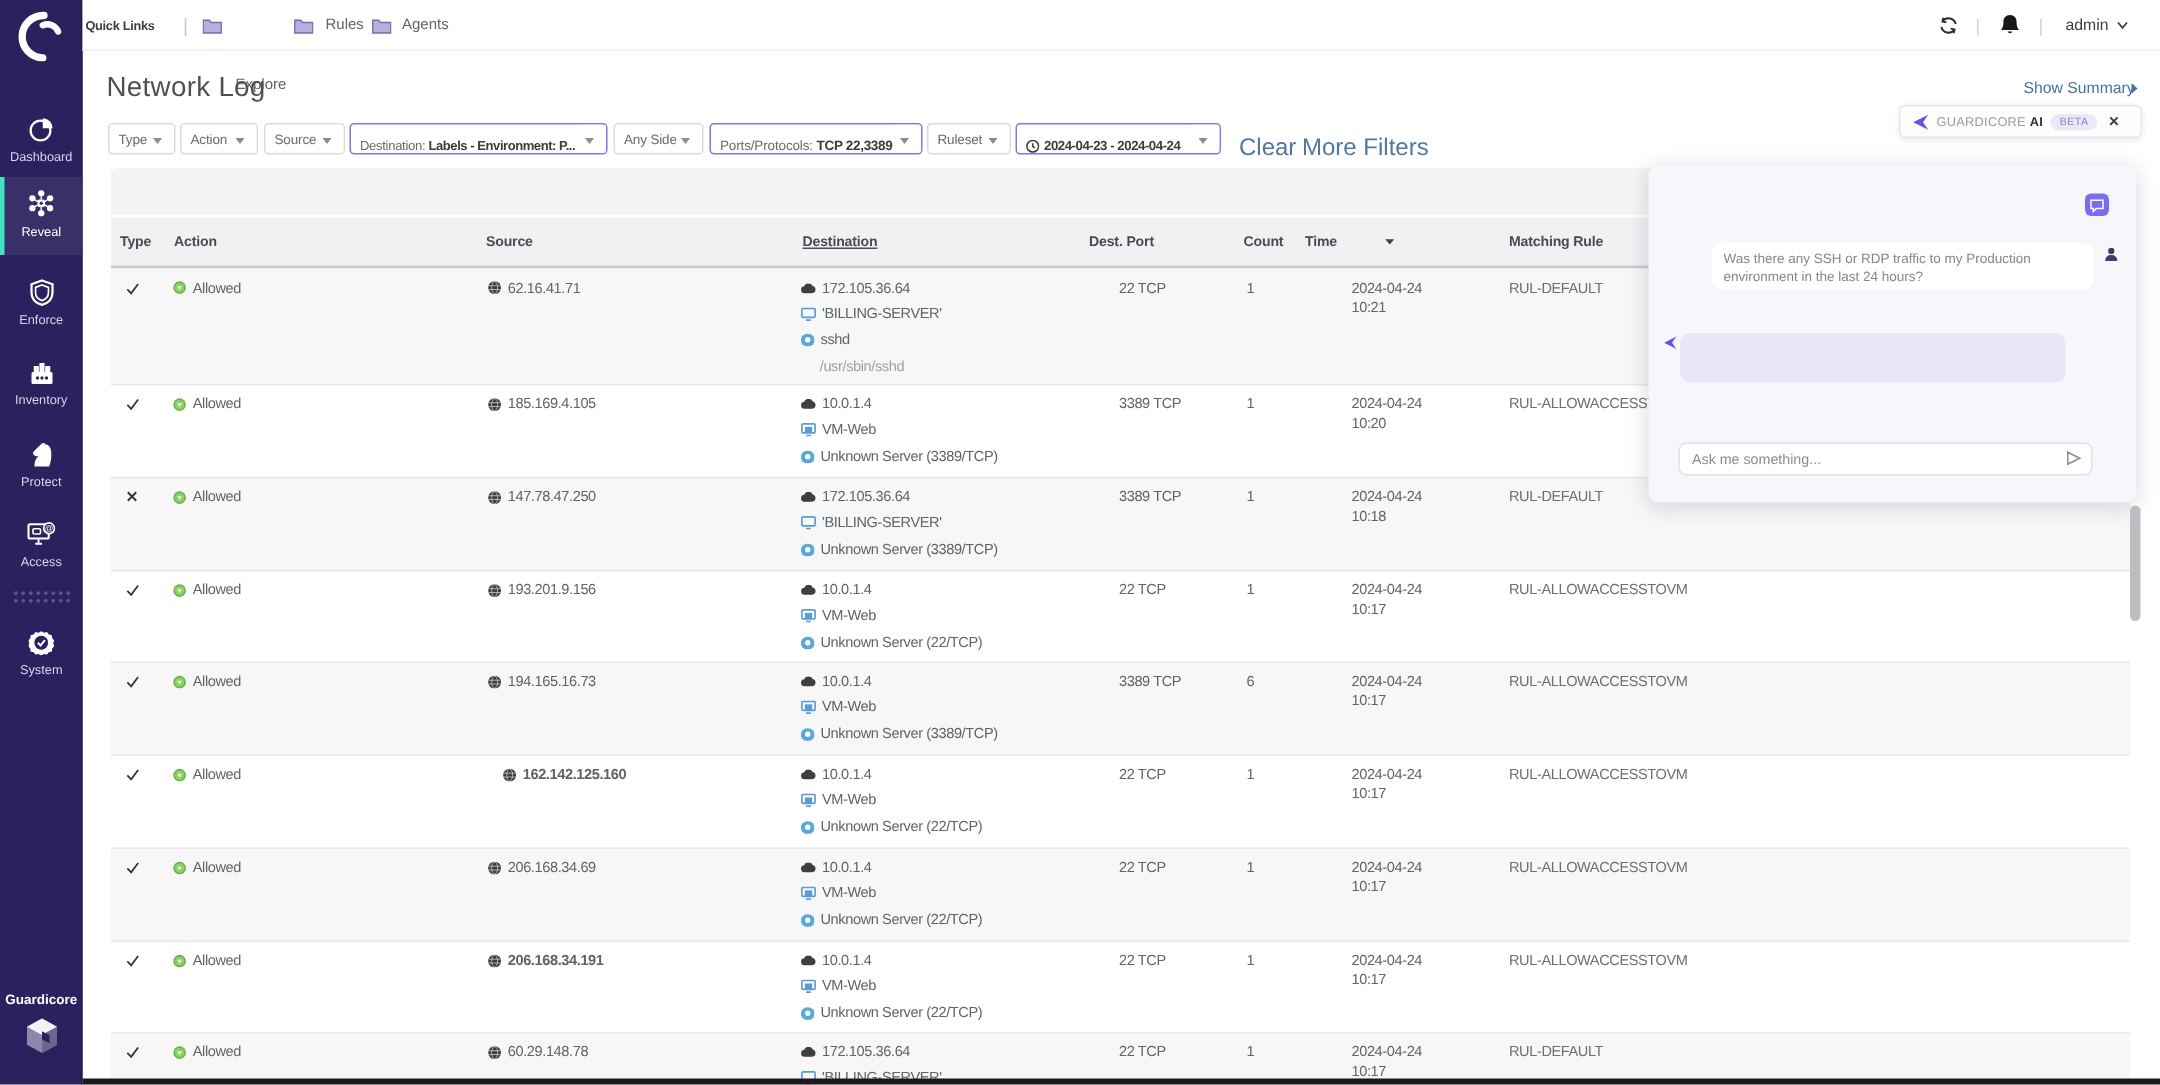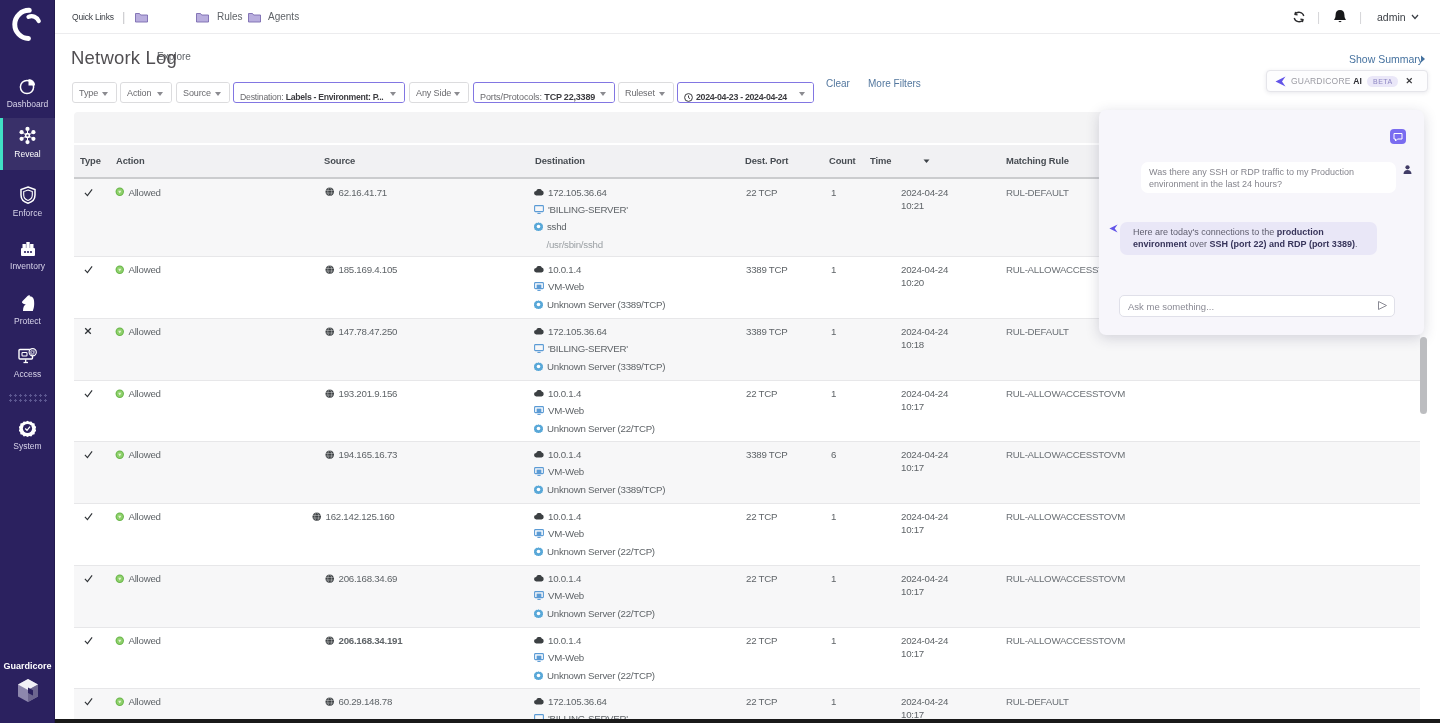--- a/index.html
+++ b/index.html
@@ -12,21 +12,21 @@
 .navactive { position:absolute; left:0; top:118px; width:55px; height:52px; background:#393069; border-left:3px solid #40e0c4; }
 
 #topbar { position:absolute; left:55px; top:0; width:1385px; height:34px; background:#fff; border-bottom:1px solid #ececee; }
 .tb { position:absolute; top:0; height:33px; display:flex; align-items:center; color:#5f6368; font-size:10px; }
 
 .fbtn { position:absolute; top:82px; height:21px; background:#fff; border:1px solid #dcdcde; border-radius:3px; overflow:hidden; font-size:9px; letter-spacing:-0.1px; color:#6a6a6e; display:flex; align-items:center; padding-left:6px; white-space:nowrap; }
 .fbtn.sel { border:1px solid #8276e2;align-items:flex-end; }
 .fbtn b { color:#3c3c40; font-weight:bold; }
 .caret { width:0; height:0; border-left:3.5px solid transparent; border-right:3.5px solid transparent; border-top:4px solid #8b8b90; position:absolute; right:8px; top:8.5px; }
 .fbtn .pad { position:absolute; right:0; top:0; width:17px; height:100%; background:#fff; }
-.flink { position:absolute; top:78px; font-size:10px; color:#53779e; }
+.flink { position:absolute; top:90px; font-size:16px; color:#53779e; }
 
 #band { position:absolute; left:74px; top:112px; width:1346px; height:31px; background:#f4f4f5; border-radius:4px 4px 0 0; }
 #thead { position:absolute; left:74px; top:145px; width:1346px; height:34px; background:#f1f1f3; border-bottom:2px solid #cbccce; }
 .th { position:absolute; top:9.5px; font-size:9.4px; font-weight:bold; color:#474c52; letter-spacing:-0.1px; }
 .row { position:absolute; left:74px; width:1346px; border-top:1px solid #e7e7e9; }
 .row.odd { background:#f7f7f8; }
 .cell { position:absolute; font-size:9.7px; color:#5f6468; letter-spacing:-0.25px; white-space:nowrap; }
 .line { height:17.3px; display:flex; align-items:center; }
 .line svg { margin-right:4px; flex:none; }
 .sub { color:#9ba0a4; padding-left:12.5px; }
@@ -123,21 +123,21 @@
   <div class="abs" style="left:0;top:661px;width:55px;text-align:center;color:#ffffff;font-size:9px;font-weight:bold;">Guardicore</div>
   <svg class="abs" style="left:16px;top:678px" width="24" height="25" viewBox="0 0 24 25">
     <path d="M12 1 L22 6.5 V18.5 L12 24 L2 18.5 V6.5 Z" fill="#8d87ad"></path>
     <path d="M12 1 L22 6.5 L12 12 L2 6.5 Z" fill="#f2f1f6"></path>
     <path d="M12 12 L22 6.5 V18.5 L12 24 Z" fill="#6d668f"></path>
     <path d="M12 9.5 L17 12.2 V17.5 L12 15 Z" fill="#2b215f"></path>
   </svg>
 </div>
 
 <div id="topbar">
-  <div class="tb" style="left:17px;color:#3a3e44;font-weight:normal;font-size:8.5px;letter-spacing:-0.2px;">Quick Links</div>
+  <div class="tb" style="left:2px;color:#3a3e44;font-weight:bold;font-size:8.5px;letter-spacing:-0.2px;">Quick Links</div>
   <div class="tb" style="left:67px;color:#c9c9cd;font-size:13px;">|</div>
   <svg class="abs" style="left:80px;top:12px" width="13" height="11" viewBox="0 0 13 11">
       <path d="M0.5 1.5 h4 l1.2 1.5 h6.8 v7 h-12 Z" fill="#b9aede" stroke="#7a6bb0" stroke-width="0.9"></path>
     </svg>
   <div class="tb" style="left:102px;margin-top:40px;">Explore</div>
   <svg class="abs" style="left:141px;top:12px" width="13" height="11" viewBox="0 0 13 11">
       <path d="M0.5 1.5 h4 l1.2 1.5 h6.8 v7 h-12 Z" fill="#b9aede" stroke="#7a6bb0" stroke-width="0.9"></path>
     </svg>
   <div class="tb" style="left:162px;">Rules</div>
   <svg class="abs" style="left:193px;top:12px" width="13" height="11" viewBox="0 0 13 11">
@@ -186,22 +186,22 @@
     <span class="caret"></span>
   </div>
 <div class="flink" style="left:826px;">Clear</div>
 <div class="flink" style="left:868px;">More Filters</div>
 
 <div id="band"></div>
 <div id="thead">
   <div class="th" style="left:6px;">Type</div>
   <div class="th" style="left:42px;">Action</div>
   <div class="th" style="left:250px;">Source</div>
-  <div class="th" style="left:461px;">Destination</div>
-  <div class="th" style="left:671px;">Dest. Port</div>
+  <div class="th" style="left:461px;text-decoration:underline;">Destination</div>
+  <div class="th" style="left:652px;">Dest. Port</div>
   <div class="th" style="left:755px;">Count</div>
   <div class="th" style="left:796px;">Time</div>
   <div class="th" style="left:932px;">Matching Rule</div>
   <svg class="abs" style="left:849px;top:14px" width="7" height="5" viewBox="0 0 7 5">
       <path d="M0.5 0.5 L3.5 4 L6.5 0.5 Z" fill="#3d4247"></path>
     </svg>
 </div>
 <div id="rows">
     <div class="row odd" style="top:179px;height:77px;border-top:none;">
       <div class="cell line" style="left:10px;top:4.5px;">
@@ -391,21 +391,21 @@
       <div class="cell line" style="left:10px;top:3.8px;">
         <svg width="9" height="9" viewBox="0 0 10 10">
           <path d="M1 5.5 L3.8 8.4 L9 1.5" fill="none" stroke="#2f3337" stroke-width="1.3"></path>
         </svg>
       </div>
       <div class="cell line" style="left:41px;top:3.8px;"><svg width="9.5" height="9.5" viewBox="0 0 12 12">
           <circle cx="6" cy="6" r="5.3" fill="#67b548"></circle>
           <circle cx="6" cy="6" r="4" fill="#8ed06b"></circle>
           <path d="M4 4.8 h4 L6 8.2 Z" fill="#e4f5d6"></path>
         </svg>Allowed</div>
-      <div class="cell line" style="left:238px;top:3.8px;"><svg width="9.5" height="9.5" viewBox="0 0 12 12">
+      <div class="cell line" style="left:261px;top:3.8px;font-weight:bold;"><svg width="9.5" height="9.5" viewBox="0 0 12 12">
           <circle cx="6" cy="6" r="5.4" fill="#3c4043"></circle>
           <g fill="none" stroke="#fff" stroke-width="0.65" opacity="0.75">
             <ellipse cx="6" cy="6" rx="2.5" ry="5.1"></ellipse>
             <path d="M1 4.4 H11 M1 7.6 H11"></path>
           </g>
         </svg>162.142.125.160</div>
       <div class="cell" style="left:460px;top:3.8px;">
         <div class="line"><svg width="10" height="7" viewBox="0 0 10 7">
             <path d="M2.5 6.5 a2.3 2.3 0 0 1 -0.3 -4.6 a3 3 0 0 1 5.6 -0.3 a2.5 2.5 0 0 1 -0.3 4.9 Z" fill="#3c4043"></path>
           </svg>10.0.1.4</div>
@@ -547,21 +547,20 @@
         <path d="M1 1.5 h8 v5.5 h-4.5 l-2 2 v-2 H1 Z"></path>
       </svg>
   </div>
   <div class="abs" style="left:42px;top:52px;width:255px;height:31px;background:#fff;border-radius:7px;"></div>
   <div class="abs" style="left:50px;top:57px;font-size:9px;color:#85858d;line-height:11.5px;">Was there any SSH or RDP traffic to my Production<br>environment in the last 24 hours?</div>
   <svg class="abs" style="left:304px;top:55px" width="9" height="9" viewBox="0 0 9 9" fill="#413c66">
       <circle cx="4.5" cy="2.3" r="2.1"></circle>
       <path d="M0.5 9 C0.5 6.3 2.3 5 4.5 5 C6.7 5 8.5 6.3 8.5 9 Z"></path>
     </svg>
   <div class="abs" style="left:21px;top:112px;width:257px;height:33px;background:#e9e7f7;border-radius:7px;"></div>
-  <div class="abs" style="left:34px;top:117px;font-size:9px;color:#5f5e6e;line-height:11.5px;">Here are today's connections to the <b style="color:#37345a">production</b><br><b style="color:#37345a">environment</b> over <b style="color:#37345a">SSH (port 22) and RDP (port 3389)</b>.</div>
   <svg class="abs" style="left:10px;top:114px" width="9" height="9" viewBox="0 0 11 11">
       <path d="M10.5 0.5 L0.5 5.5 L10.5 10.5 L7 5.5 Z" fill="#6254e8"></path>
     </svg>
   <div class="abs" style="left:20px;top:185px;width:276px;height:22px;background:#fff;border:1px solid #e0e0e9;border-radius:5px;"></div>
   <div class="abs" style="left:29px;top:191px;font-size:9.5px;color:#8a8a94;">Ask me something...</div>
   <svg class="abs" style="left:278px;top:190px" width="11" height="11" viewBox="0 0 11 11">
       <path d="M1.5 1.5 L9.5 5.5 L1.5 9.5 Z" fill="none" stroke="#8a8a94" stroke-width="1"></path>
     </svg>
 </div>
 

